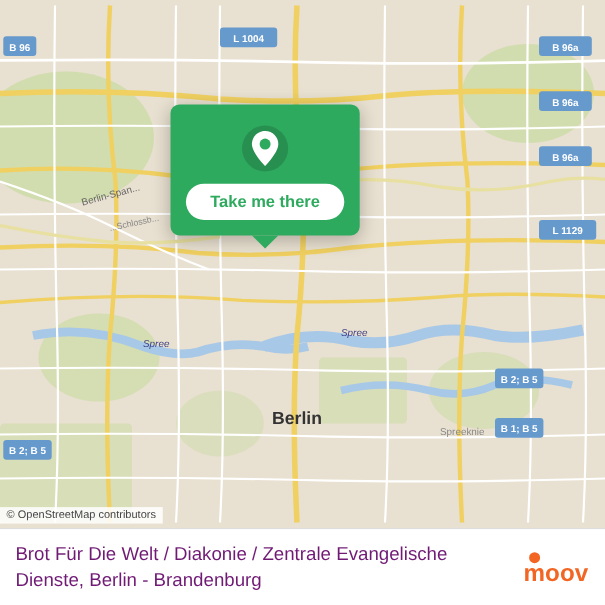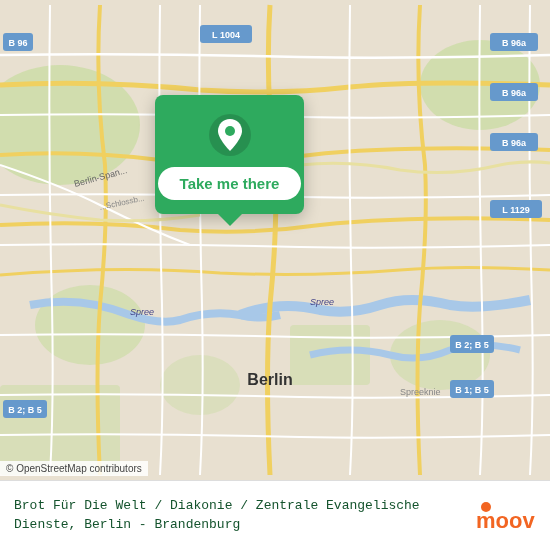--- a/index.html
+++ b/index.html
@@ -33,21 +33,21 @@
       height: 100%;
       position: absolute;
       top: 0; left: 0;
     }
 
     
     .map-popup {
       position: absolute;
       top: 95px;
       left: 155px;
-      width: 149px;
+      width: 172px;
       background: #2eaa5e;
       border-radius: 8px;
       display: flex;
       flex-direction: column;
       align-items: center;
       padding: 18px 20px 14px 20px;
       box-shadow: 0 4px 16px rgba(0,0,0,0.25);
       z-index: 10;
     }
 
@@ -100,25 +100,24 @@
       padding: 10px 14px 10px 14px;
       display: flex;
       align-items: center;
       justify-content: space-between;
       min-height: 70px;
       border-top: 1px solid #ddd;
     }
 
     .bottom-text {
       flex: 1;
-      font-size: 13px;
-      color: #14532d;
+      font-size: 17px;
+      color: #701a75;
       line-height: 1.4;
       padding-right: 12px;
-      font-family: Liberation Mono, monospace;
     }
 
     .moovit-logo {
       display: flex;
       align-items: center;
       gap: 0;
       flex-shrink: 0;
     }
   </style>
 </head>

